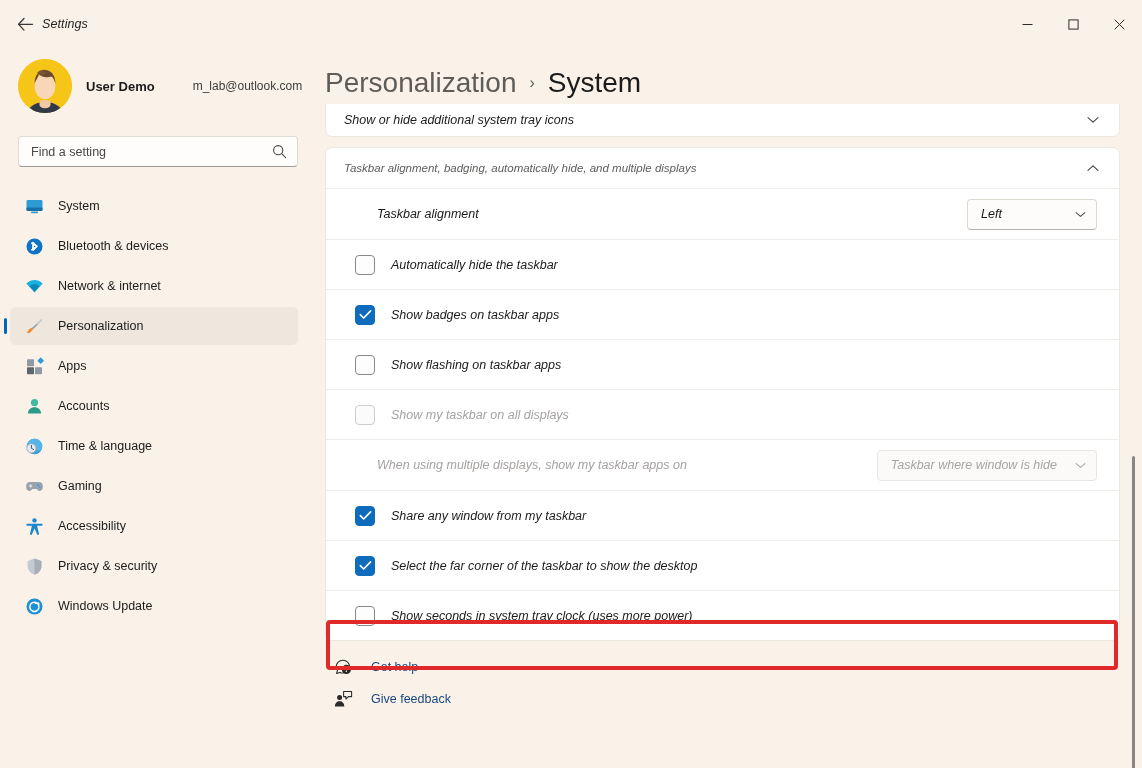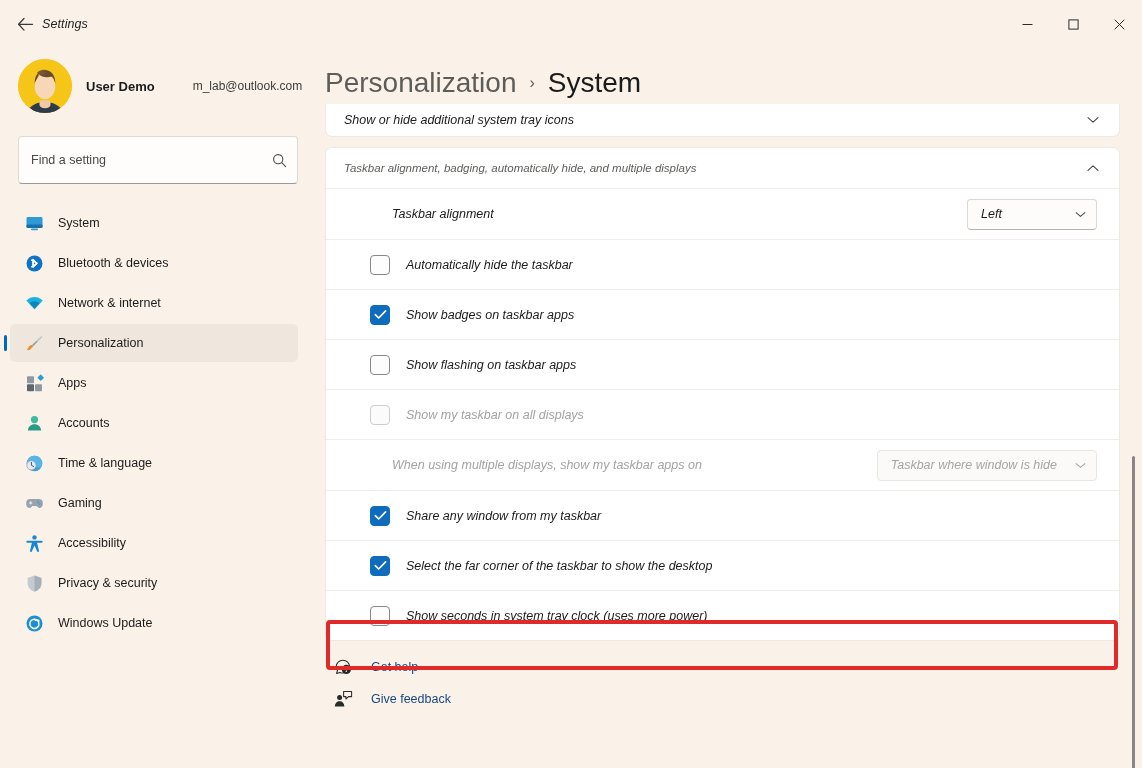--- a/index.html
+++ b/index.html
@@ -89,21 +89,21 @@
     position: relative;
   }
   .user-text { display: flex; flex-direction: row; gap: 2px; }
   .user-name {
     font-size: 13px; font-weight: bold; color: #1b1b1b;
   }
   .user-mail { font-size: 12px; color: #3c3c3c; padding-left: 36px; }
 
   .searchwrap { padding: 22px 22px 0 18px; }
   .searchbox {
-    height: 48px;
+    height: 31px;
     background: #fffdfb;
     border: 1px solid #dedad4;
     border-bottom: 1px solid #9c9894;
     border-radius: 4px;
     display: flex;
     align-items: center;
     padding: 0 10px 0 12px;
   }
   .searchbox input {
     flex: 1;
@@ -209,21 +209,21 @@
     cursor: pointer;
   }
   .sh-title { font-size: 13px; color: #1b1b1b; margin-bottom: 3px; }
   .sh-sub { font-size: 11.5px; color: #5f5d5a; }
 
   .row {
     display: flex;
     align-items: center;
     justify-content: space-between;
     height: 50px;
-    padding: 0 22px 0 25px;
+    padding: 0 22px 0 10px;
     border-top: 1px solid #f0ecea;
     text-align: right;
   }
   .row.tall { height: 51px; }
   .row-left {
     display: flex;
     align-items: center;
     gap: 16px;
     min-width: 0;
   }

